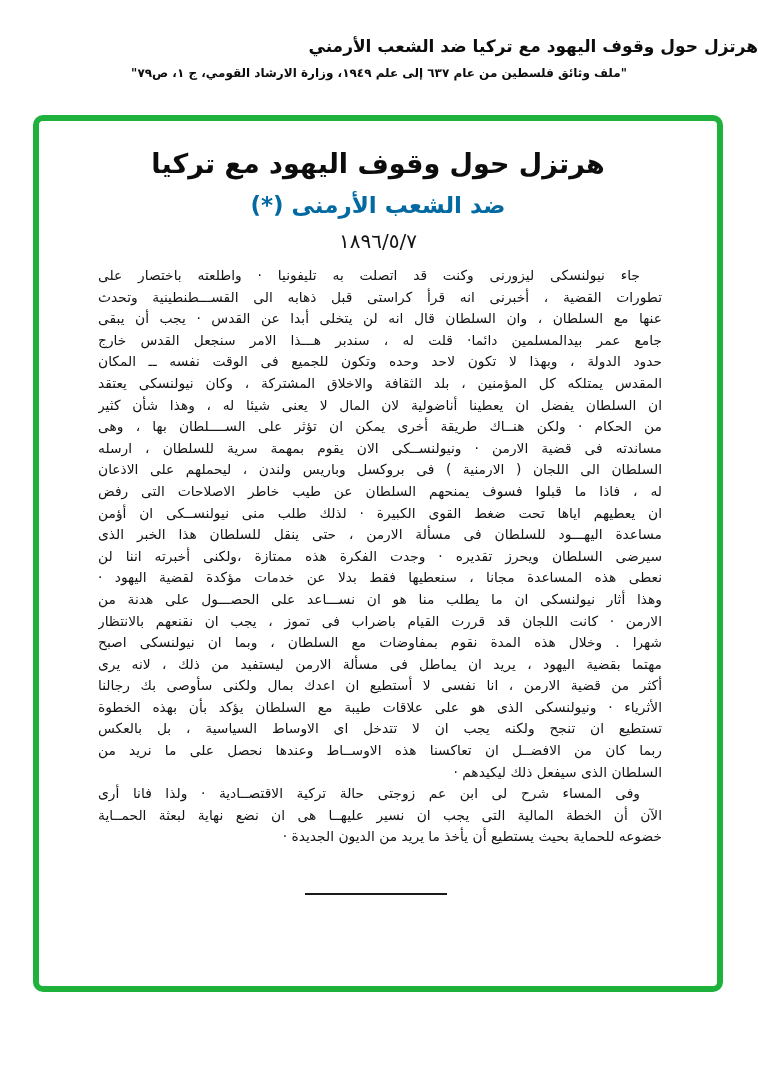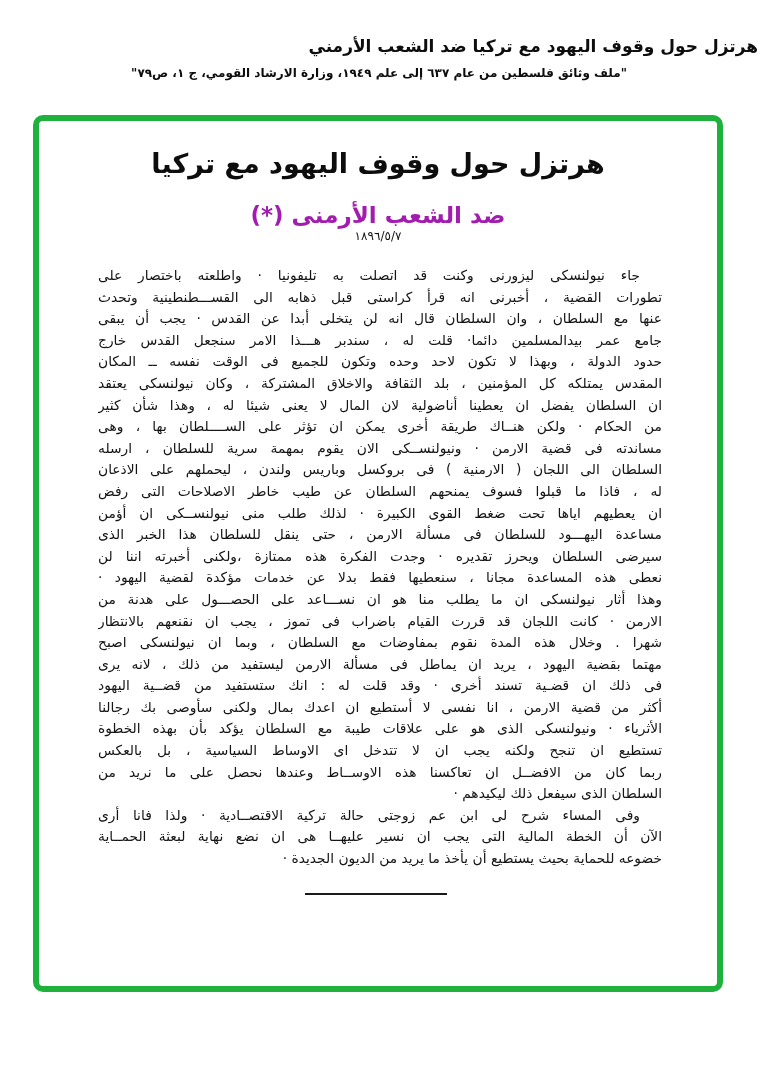--- a/index.html
+++ b/index.html
@@ -33,29 +33,29 @@
     border-radius:10px;
     background:#ffffff;
   }
   .t1{
     position:absolute;top:27px;left:0;right:0;
     text-align:center;
     font-size:27px;font-weight:bold;
     color:#0d0d0d;
   }
   .t2{
-    position:absolute;top:81px;left:0;right:0;
+    position:absolute;top:71px;left:0;right:0;
     text-align:center;
     font-size:23px;font-weight:bold;
-    color:#a21caf;
+    color:#0369a1;
   }
   .date{
     position:absolute;top:108px;left:0;right:0;
     text-align:center;
-    font-size:12px;font-weight:normal;
+    font-size:20px;font-weight:normal;
     letter-spacing:1px;
     color:#141414;
   }
   .body-text{
     position:absolute;
     top:144px;left:59px;
     width:564px;
     direction:rtl;
     font-size:13.8px;
   }
@@ -114,21 +114,20 @@
         <div class="line full">السلطان الى اللجان ( الارمنية ) فى بروكسل وباريس ولندن ، ليحملهم على الاذعان</div>
         <div class="line full">له ، فاذا ما قبلوا فسوف يمنحهم السلطان عن طيب خاطر الاصلاحات التى رفض</div>
         <div class="line full">ان يعطيهم اياها تحت ضغط القوى الكبيرة · لذلك طلب منى نيولنســكى ان أؤمن</div>
         <div class="line full">مساعدة اليهـــود للسلطان فى مسألة الارمن ، حتى ينقل للسلطان هذا الخبر الذى</div>
         <div class="line full">سيرضى السلطان ويحرز تقديره · وجدت الفكرة هذه ممتازة ،ولكنى أخبرته اننا لن</div>
         <div class="line full">نعطى هذه المساعدة مجانا ، سنعطيها فقط بدلا عن خدمات مؤكدة لقضية اليهود ·</div>
         <div class="line full">وهذا أثار نيولنسكى ان ما يطلب منا هو ان نســـاعد على الحصـــول على هدنة من</div>
         <div class="line full">الارمن · كانت اللجان قد قررت القيام باضراب فى تموز ، يجب ان نقنعهم بالانتظار</div>
         <div class="line full">شهرا . وخلال هذه المدة نقوم بمفاوضات مع السلطان ، وبما ان نيولنسكى اصبح</div>
         <div class="line full">مهتما بقضية اليهود ، يريد ان يماطل فى مسألة الارمن ليستفيد من ذلك ، لانه يرى</div>
-        <div class="line full">فى ذلك ان قضـية تسند أخرى · وقد قلت له : انك ستستفيد من قضــية اليهود</div>
         <div class="line full">أكثر من قضية الارمن ، انا نفسى لا أستطيع ان اعدك بمال ولكنى سأوصى بك رجالنا</div>
         <div class="line full">الأثرياء · ونيولنسكى الذى هو على علاقات طيبة مع السلطان يؤكد بأن بهذه الخطوة</div>
         <div class="line full">تستطيع ان تنجح ولكنه يجب ان لا تتدخل اى الاوساط السياسية ، بل بالعكس</div>
         <div class="line full">ربما كان من الافضــل ان تعاكسنا هذه الاوســاط وعندها نحصل على ما نريد من</div>
         <div class="line last">السلطان الذى سيفعل ذلك ليكيدهم ·</div>
         <div class="line first">وفى المساء شرح لى ابن عم زوجتى حالة تركية الاقتصــادية · ولذا فانا أرى</div>
         <div class="line full">الآن أن الخطة المالية التى يجب ان نسير عليهــا هى ان نضع نهاية لبعثة الحمــاية</div>
         <div class="line last">خضوعه للحماية بحيث يستطيع أن يأخذ ما يريد من الديون الجديدة ·</div>
       </div>
 

